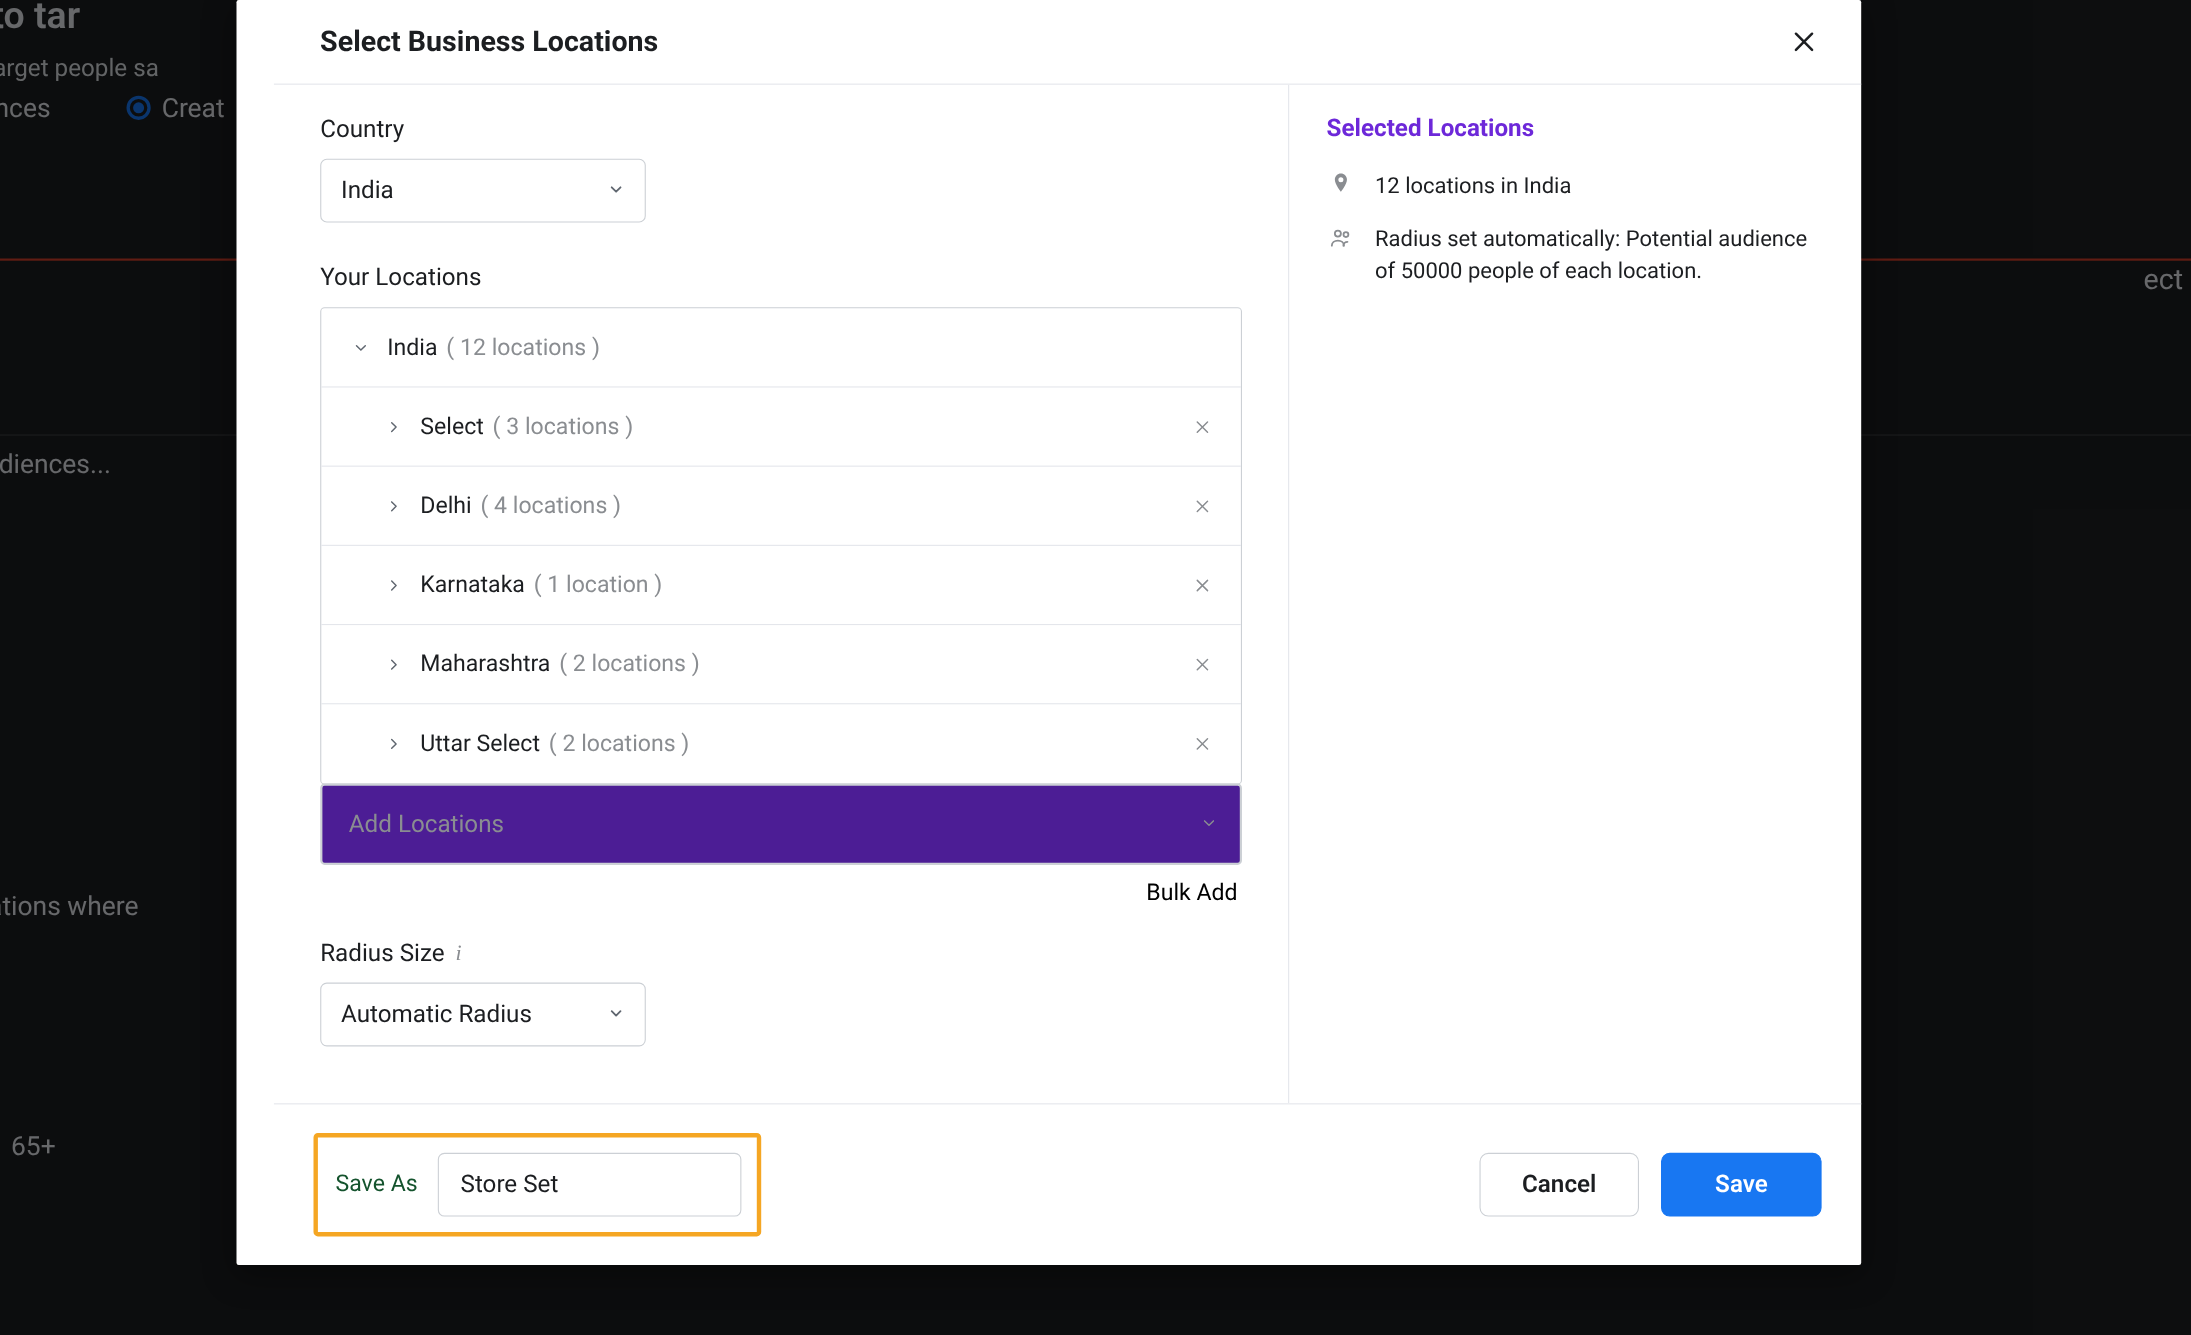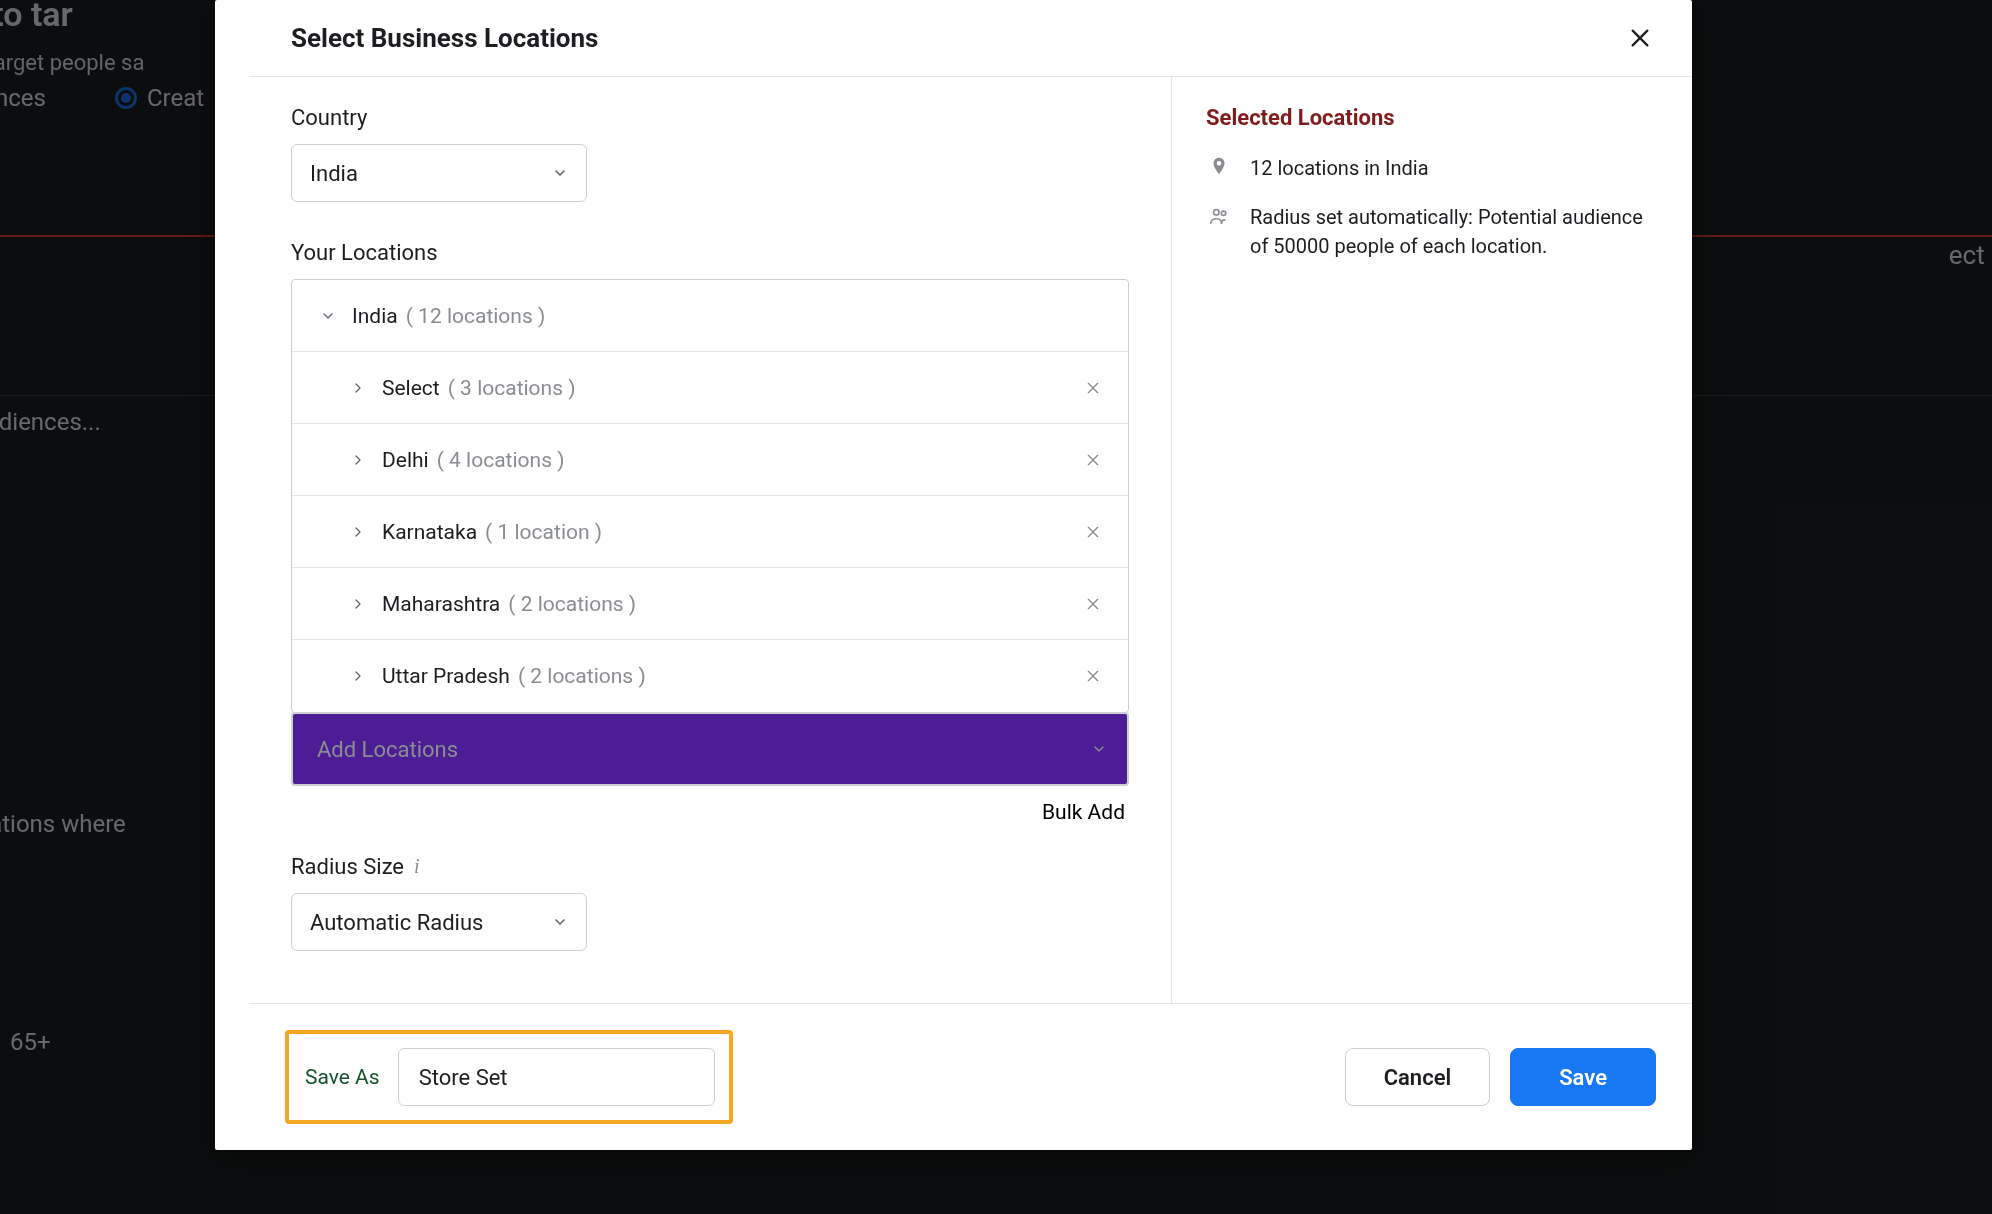--- a/index.html
+++ b/index.html
@@ -142,21 +142,21 @@
     margin-top: -1px;
     cursor: text;
     background:#4c1d95;
   }
   .add-loc .spacer { flex:1; }
   .add-loc .chev { color:#8a8d91; }
 
   .bulk-row { display:flex; justify-content:flex-end; margin: 14px 4px 30px 0; }
   .bulk-link { color:#000000; font-size:21px; cursor:pointer; }
 
-  .right-title { font-size:22px; font-weight:700; color:#7f1d1d; margin-bottom: 24px; }
+  .right-title { font-size:22px; font-weight:700; color:#6d28d9; margin-bottom: 24px; }
   .right-row { display:flex; gap:18px; margin-bottom: 20px; font-size:20px; color:#1c1e21; line-height:1.45; }
   .right-row .ic { width:26px; flex-shrink:0; color:#8a8d91; display:flex; justify-content:center; padding-top:2px; }
   .right-row .ic svg { width:22px; height:22px; }
 
   .modal-footer {
     border-top: 1px solid #e4e6eb;
     padding: 26px 36px;
     display: flex;
     align-items: center;
   }
@@ -164,21 +164,21 @@
   .saveas-wrap {
     display:flex;
     align-items:center;
     gap: 18px;
     border: 4px solid #f5a623;
     border-radius: 4px;
     padding: 14px 14px 14px 16px;
   }
   .saveas-label { font-size:21px; color:#14532d; }
   .saveas-input {
-    width: 317px;
+    width: 276px;
     height: 58px;
     border: 1px solid #ccd0d5;
     border-radius: 6px;
     padding: 0 20px;
     font-size: 22px;
     color:#1c1e21;
     outline: none;
     font-family: inherit;
   }
 
@@ -321,21 +321,21 @@
               </svg>
             </span>
         </div>
 
         <div class="tree-row indent">
           <span class="arrow">
               <svg class="chev-svg" viewBox="0 0 24 24">
                 <path d="M9 6l6 6-6 6" stroke="currentColor" stroke-width="2" fill="none" stroke-linecap="round" stroke-linejoin="round"></path>
               </svg>
             </span>
-          <span class="name">Uttar Pradesh</span>
+          <span class="name">Uttar Select</span>
           <span class="count">( 2 locations )</span>
           <span class="spacer"></span>
           <span class="remove">
               <svg viewBox="0 0 24 24">
                 <path d="M5 5 L19 19 M19 5 L5 19" stroke="currentColor" stroke-width="2" fill="none" stroke-linecap="round"></path>
               </svg>
             </span>
         </div>
       </div>
 

